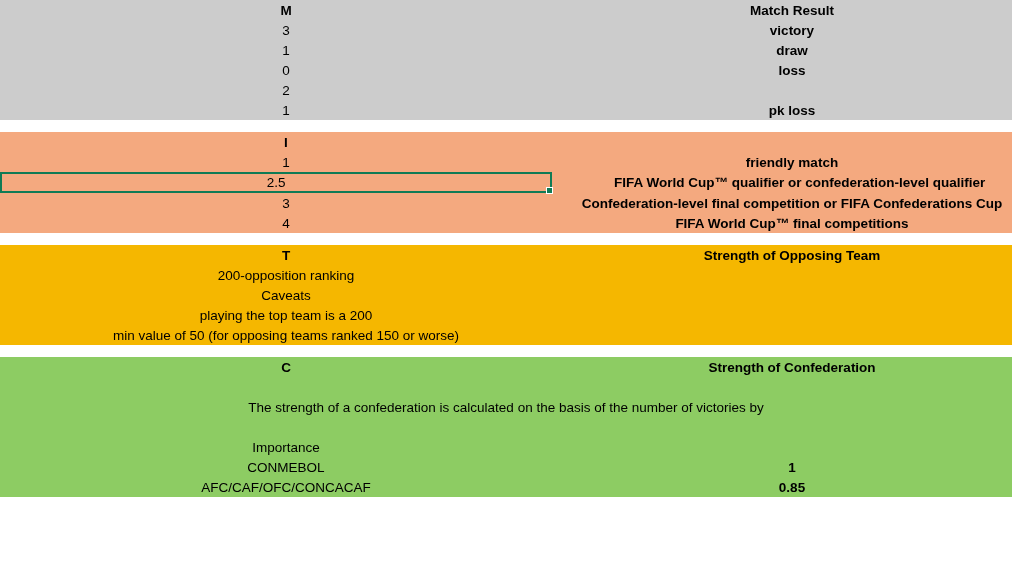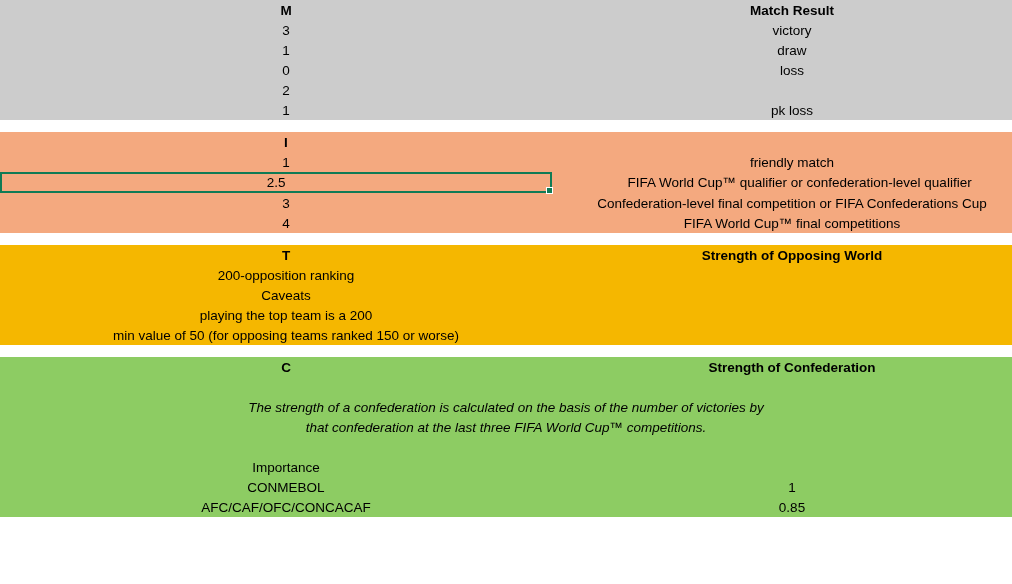--- a/index.html
+++ b/index.html
@@ -39,20 +39,21 @@
     white-space: nowrap;
     overflow: hidden;
   }
   .col-right {
     width: 440px;
     text-align: center;
     box-sizing: border-box;
     padding: 0 4px;
     white-space: nowrap;
     overflow: hidden;
+    font-weight: bold;
   }
   .hdr {
     font-weight: bold;
   }
   .gap {
     height: 12px;
     background: #ffffff;
     width: 1012px;
   }
 
@@ -90,21 +91,20 @@
     align-items: center;
     gap: 35px;
   }
   .green-text-wide {
     width: 1012px;
     text-align: center;
     box-sizing: border-box;
     padding: 0 4px;
     white-space: nowrap;
     overflow: hidden;
-    font-style: italic;
   }
   .blank-row {
     height: 20px;
     width: 1012px;
   }
 </style>
 </head>
 <body>
 
 <div class="sheet">
@@ -160,21 +160,21 @@
       <div class="col-left">4</div>
       <div class="col-right">FIFA World Cup™ final competitions</div>
     </div>
   </div>
 
   <div class="gap"></div>
 
   <div class="block gold">
     <div class="row">
       <div class="col-left hdr">T</div>
-      <div class="col-right hdr">Strength of Opposing World</div>
+      <div class="col-right hdr">Strength of Opposing Team</div>
     </div>
     <div class="row">
       <div class="col-left">200-opposition ranking</div>
       <div class="col-right"></div>
     </div>
     <div class="row">
       <div class="col-left">Caveats</div>
       <div class="col-right"></div>
     </div>
     <div class="row">
@@ -191,23 +191,20 @@
 
   <div class="block green">
     <div class="row">
       <div class="col-left hdr">C</div>
       <div class="col-right hdr">Strength of Confederation</div>
     </div>
     <div class="blank-row"></div>
     <div class="row">
       <div class="green-text-wide">The strength of a confederation is calculated on the basis of the number of victories by</div>
     </div>
-    <div class="row">
-      <div class="green-text-wide">that confederation at the last three FIFA World Cup™ competitions.</div>
-    </div>
     <div class="blank-row"></div>
     <div class="row">
       <div class="col-left">Importance</div>
       <div class="col-right"></div>
     </div>
     <div class="row">
       <div class="col-left">CONMEBOL</div>
       <div class="col-right">1</div>
     </div>
     <div class="row">

